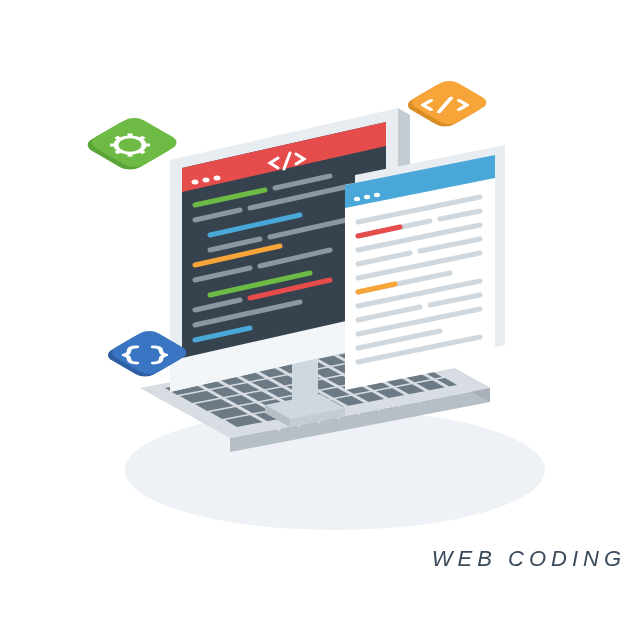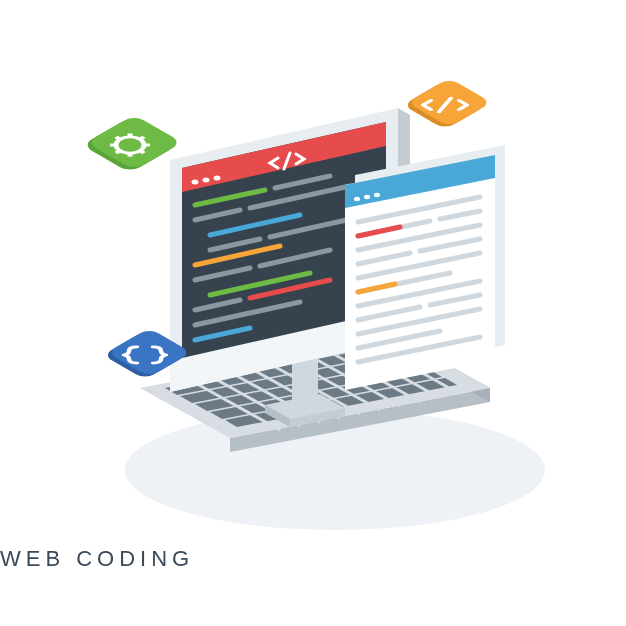--- a/index.html
+++ b/index.html
@@ -13,25 +13,26 @@
   }
   .stage {
     position: absolute;
     left: 0; top: 0;
     width: 626px; height: 626px;
   }
   .caption {
     position: absolute;
     left: 0; right: 0;
     bottom: 54px;
-    text-align: left;
+    text-align: right;
     font-size: 22px;
     letter-spacing: 5px;
     color: #3a4a5a;
     font-weight: 400;
+    font-style: italic;
   }
   svg { display: block; }
 </style>
 </head>
 <body>
 
 <div class="stage">
 <svg viewBox="0 0 626 626" width="626" height="626">
 
   <ellipse cx="335" cy="470" rx="210" ry="60" fill="#eef2f6"></ellipse>

